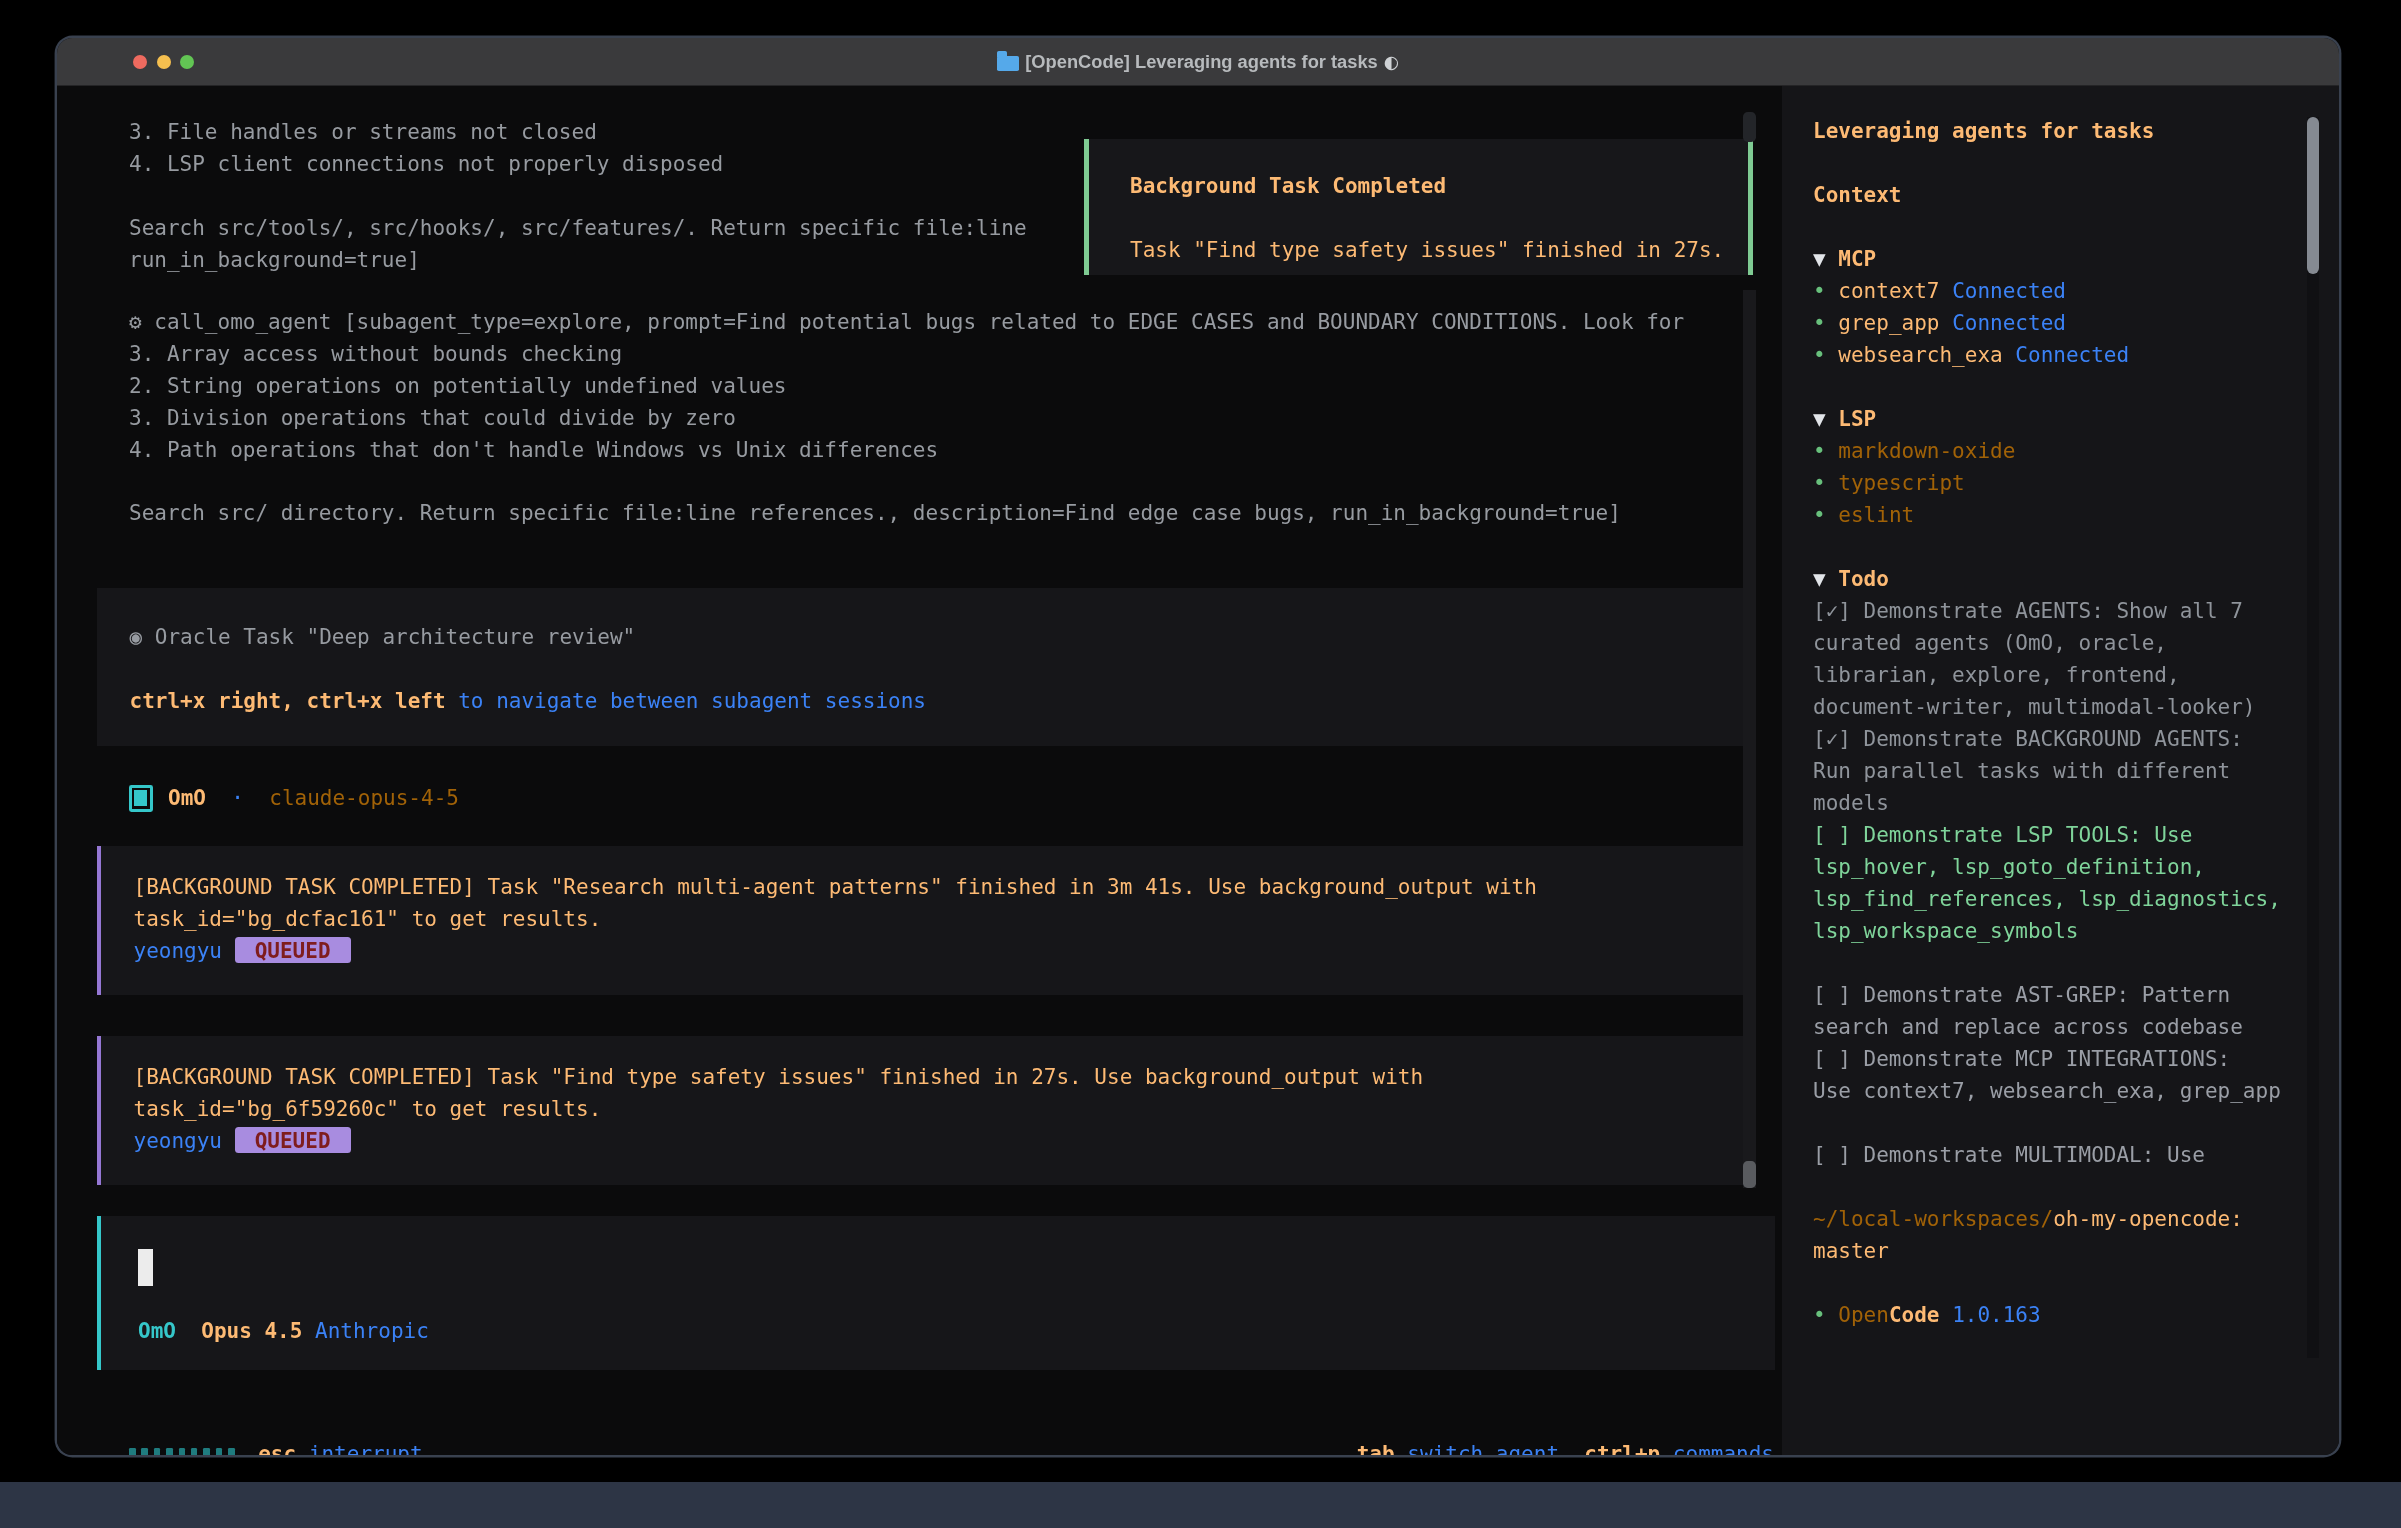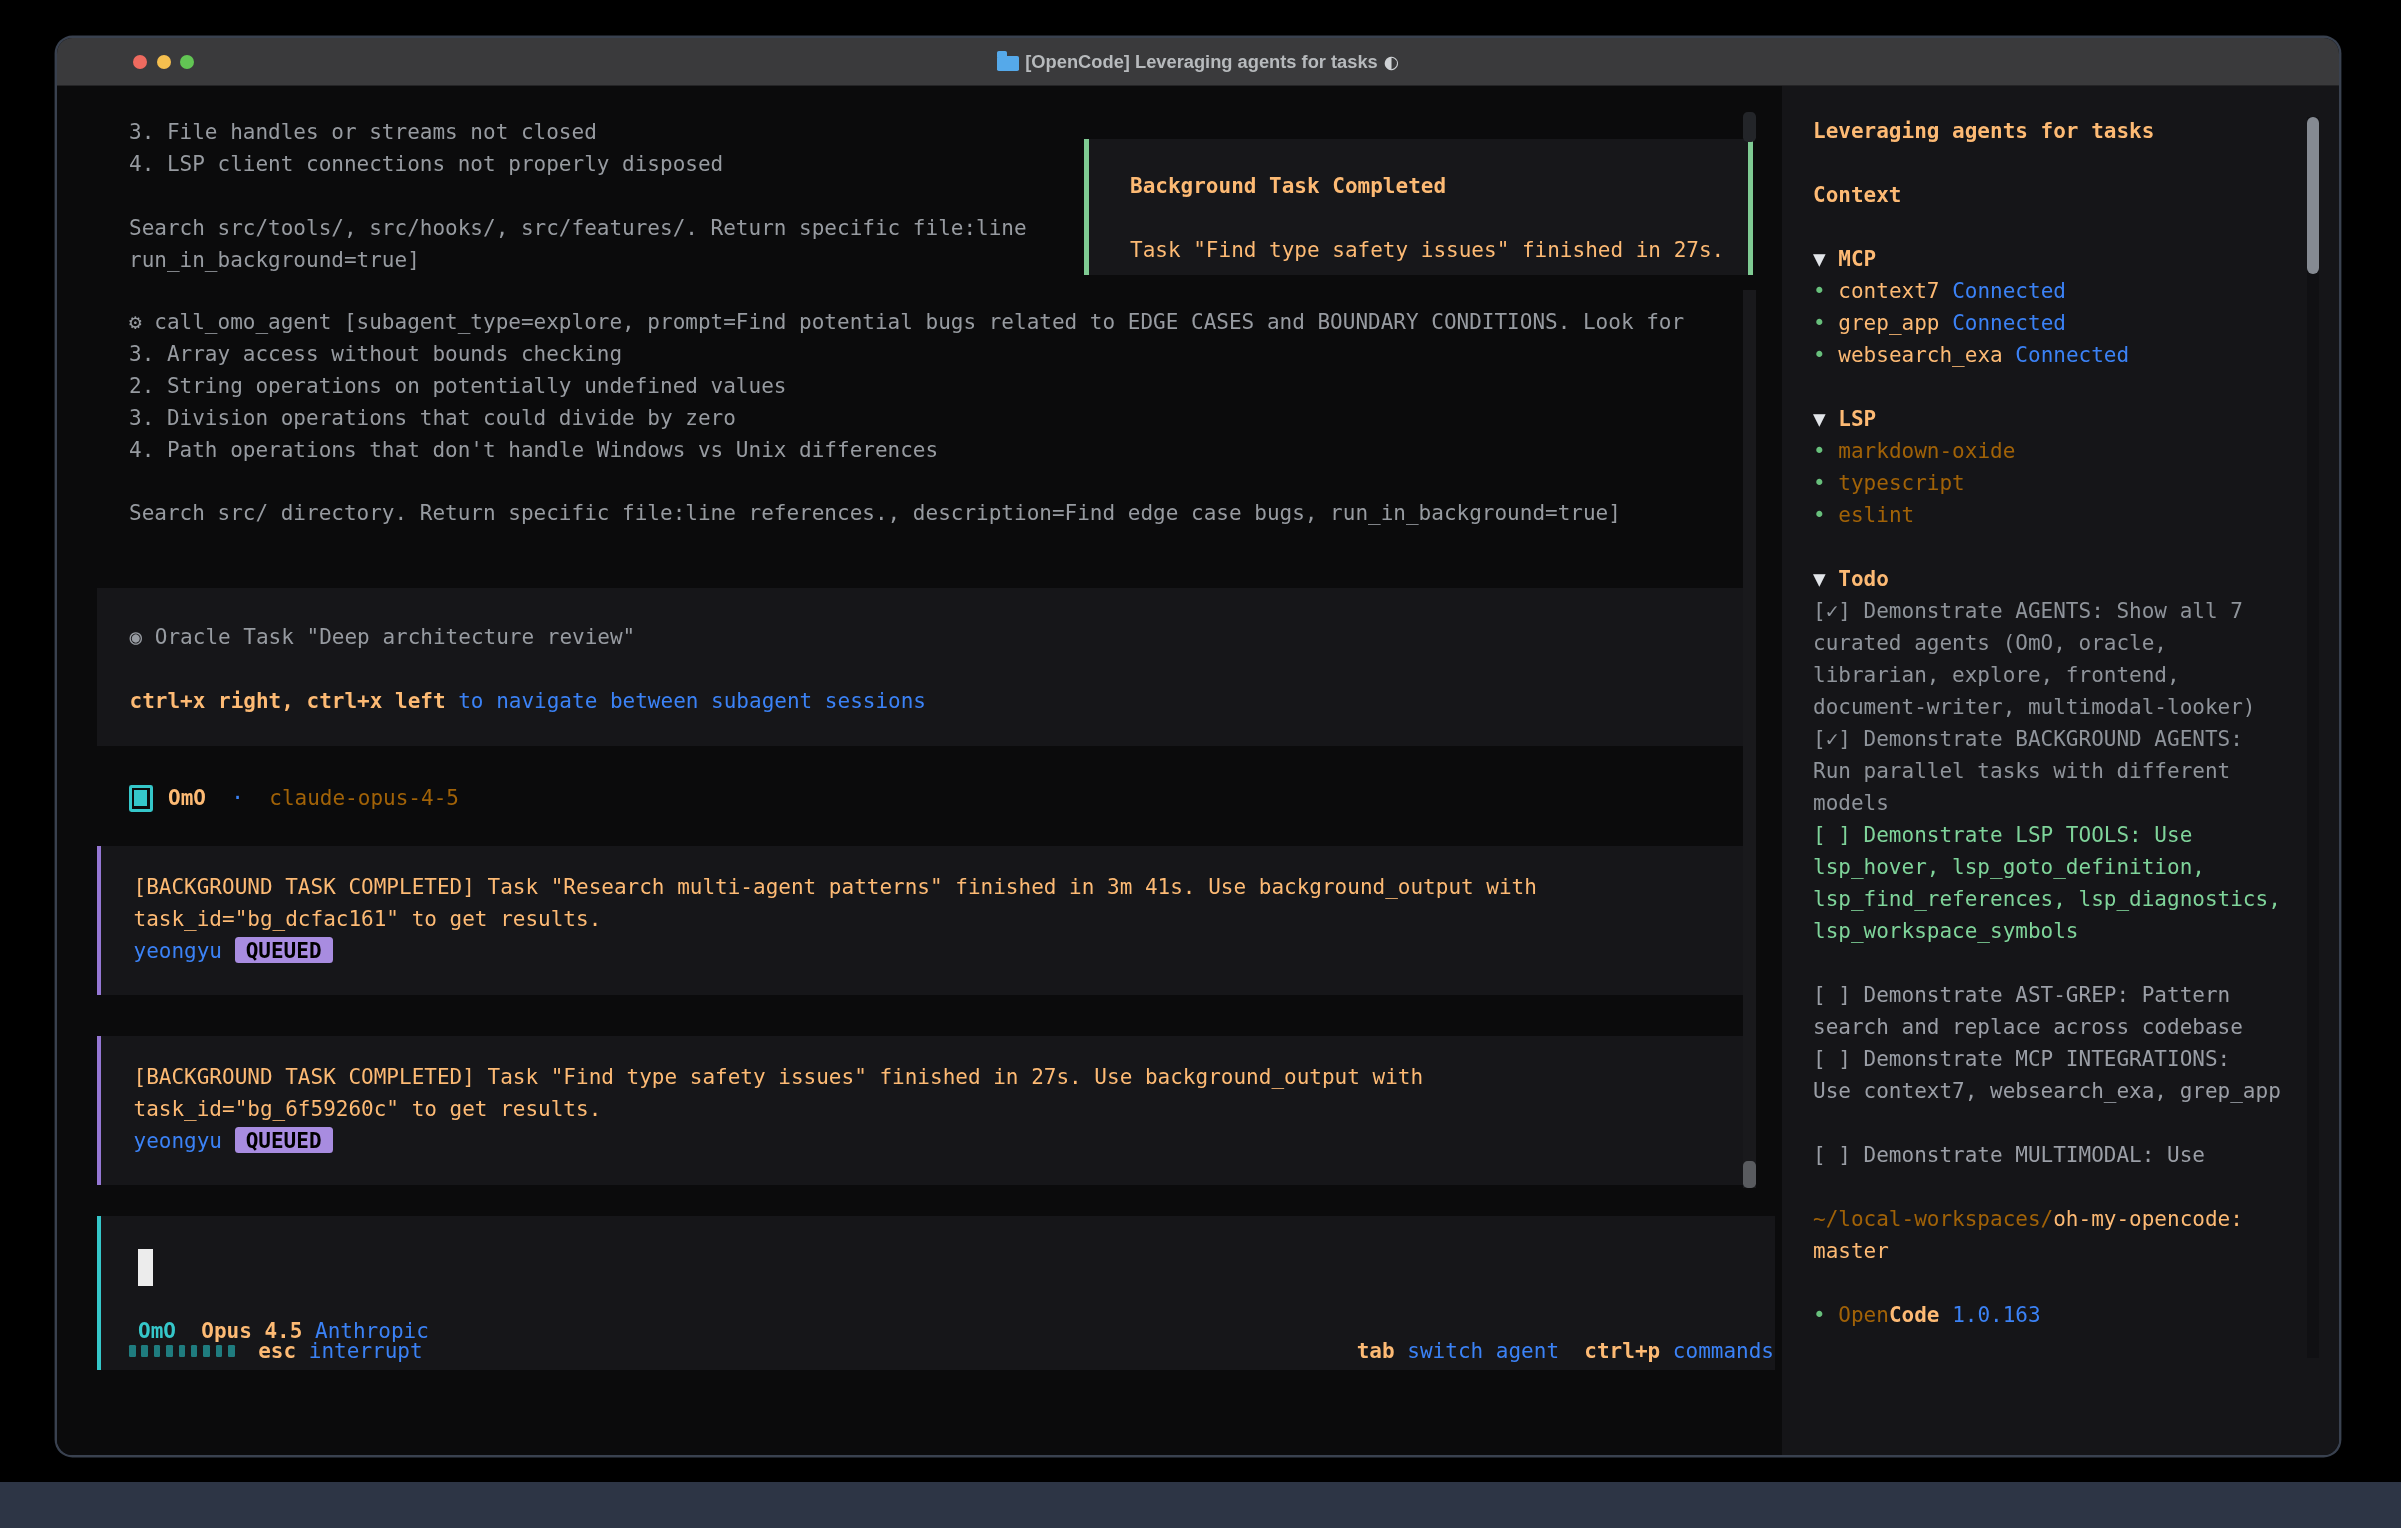--- a/index.html
+++ b/index.html
@@ -24,29 +24,29 @@
   .sidebar{position:relative;flex:1;background:#151518;padding:29px 0 0 31px;box-sizing:border-box;}
   .line{height:32px;line-height:32px;white-space:pre;}
   .gap{height:32px;}
   .t-white{color:#fdba74;} .t-bold{font-weight:bold;} .t-dim{color:#3b82f6;} .t-cyan{color:#35c7ca;} .t-gray{color:#a16207;}
   .para{position:absolute;left:72px;}
   .box{position:absolute;background:#161619;box-sizing:border-box;}
   .notif{left:1027px;top:53px;width:669px;height:136px;background:#17171a;
          border-left:5.3px solid #7fcb93;border-right:5.3px solid #7fcb93;padding:31px 0 0 41px;}
   .oracle{left:40px;top:502px;width:1649px;height:158px;padding:32.5px 0 0 32.5px;}
   .msg{left:40px;top:0;width:1649px;height:149px;border-left:4.7px solid #9577d4;padding:25px 0 0 32.5px;}
-  .badge{display:inline-block;background:#a88ce0;color:#000000;font-weight:bold;border-radius:3.5px;
-         padding:0 11px;line-height:28px;height:26px;}
+  .badge{display:inline-block;background:#a88ce0;color:#7f1d1d;font-weight:bold;border-radius:3.5px;
+         padding:0 20px;line-height:28px;height:26px;}
   .inputbox{left:40px;top:1130px;width:1678px;height:154px;border-left:4.7px solid #35c7ca;padding:0 0 0 32.5px;}
   .cursor{position:absolute;left:37px;top:33px;width:15.4px;height:37px;background:#ececec;}
   .input-footer{position:absolute;left:37px;top:99px;display:flex;line-height:32px;white-space:pre;}
   .agent-line{position:absolute;left:72px;top:696px;display:flex;align-items:center;height:32px;white-space:pre;}
   .agent-icon{position:relative;width:17.7px;height:21px;border:3px solid #35c7ca;border-radius:2.4px;margin-right:15.4px;}
   .agent-icon .fill{position:absolute;left:2.4px;top:2.4px;right:2.4px;bottom:2.4px;background:#35c7ca;}
-  .statusbar{position:absolute;left:72px;top:1249px;width:1645px;height:32px;display:flex;
+  .statusbar{position:absolute;left:72px;top:1352px;width:1645px;height:32px;display:flex;
              justify-content:space-between;align-items:center;text-align:right;}
   .spinner{display:flex;gap:5.9px;margin-right:23.6px;}
   .dot{width:6.5px;height:11.2px;border-radius:1.2px;background:#1f7c7f;}
   .sb-left{display:flex;align-items:center;white-space:pre;}
   .sb-right{white-space:pre;}
   .main-scroll-track{position:absolute;left:1686px;top:204px;width:13px;height:898px;background:#19191c;}
   .main-scroll-thumb1{position:absolute;left:1686px;top:26px;width:13px;height:30px;background:#232529;border-radius:4.7px;}
   .main-scroll-thumb2{position:absolute;left:1686px;top:1075px;width:13px;height:26.6px;background:#595b5f;border-radius:4.7px;}
   .side-scroll-track{position:absolute;right:20px;top:31px;width:11.8px;height:1241px;background:#101013;}
   .side-scroll-thumb{position:absolute;right:20px;top:31px;width:11.8px;height:157px;background:#858a92;border-radius:5.9px;}

